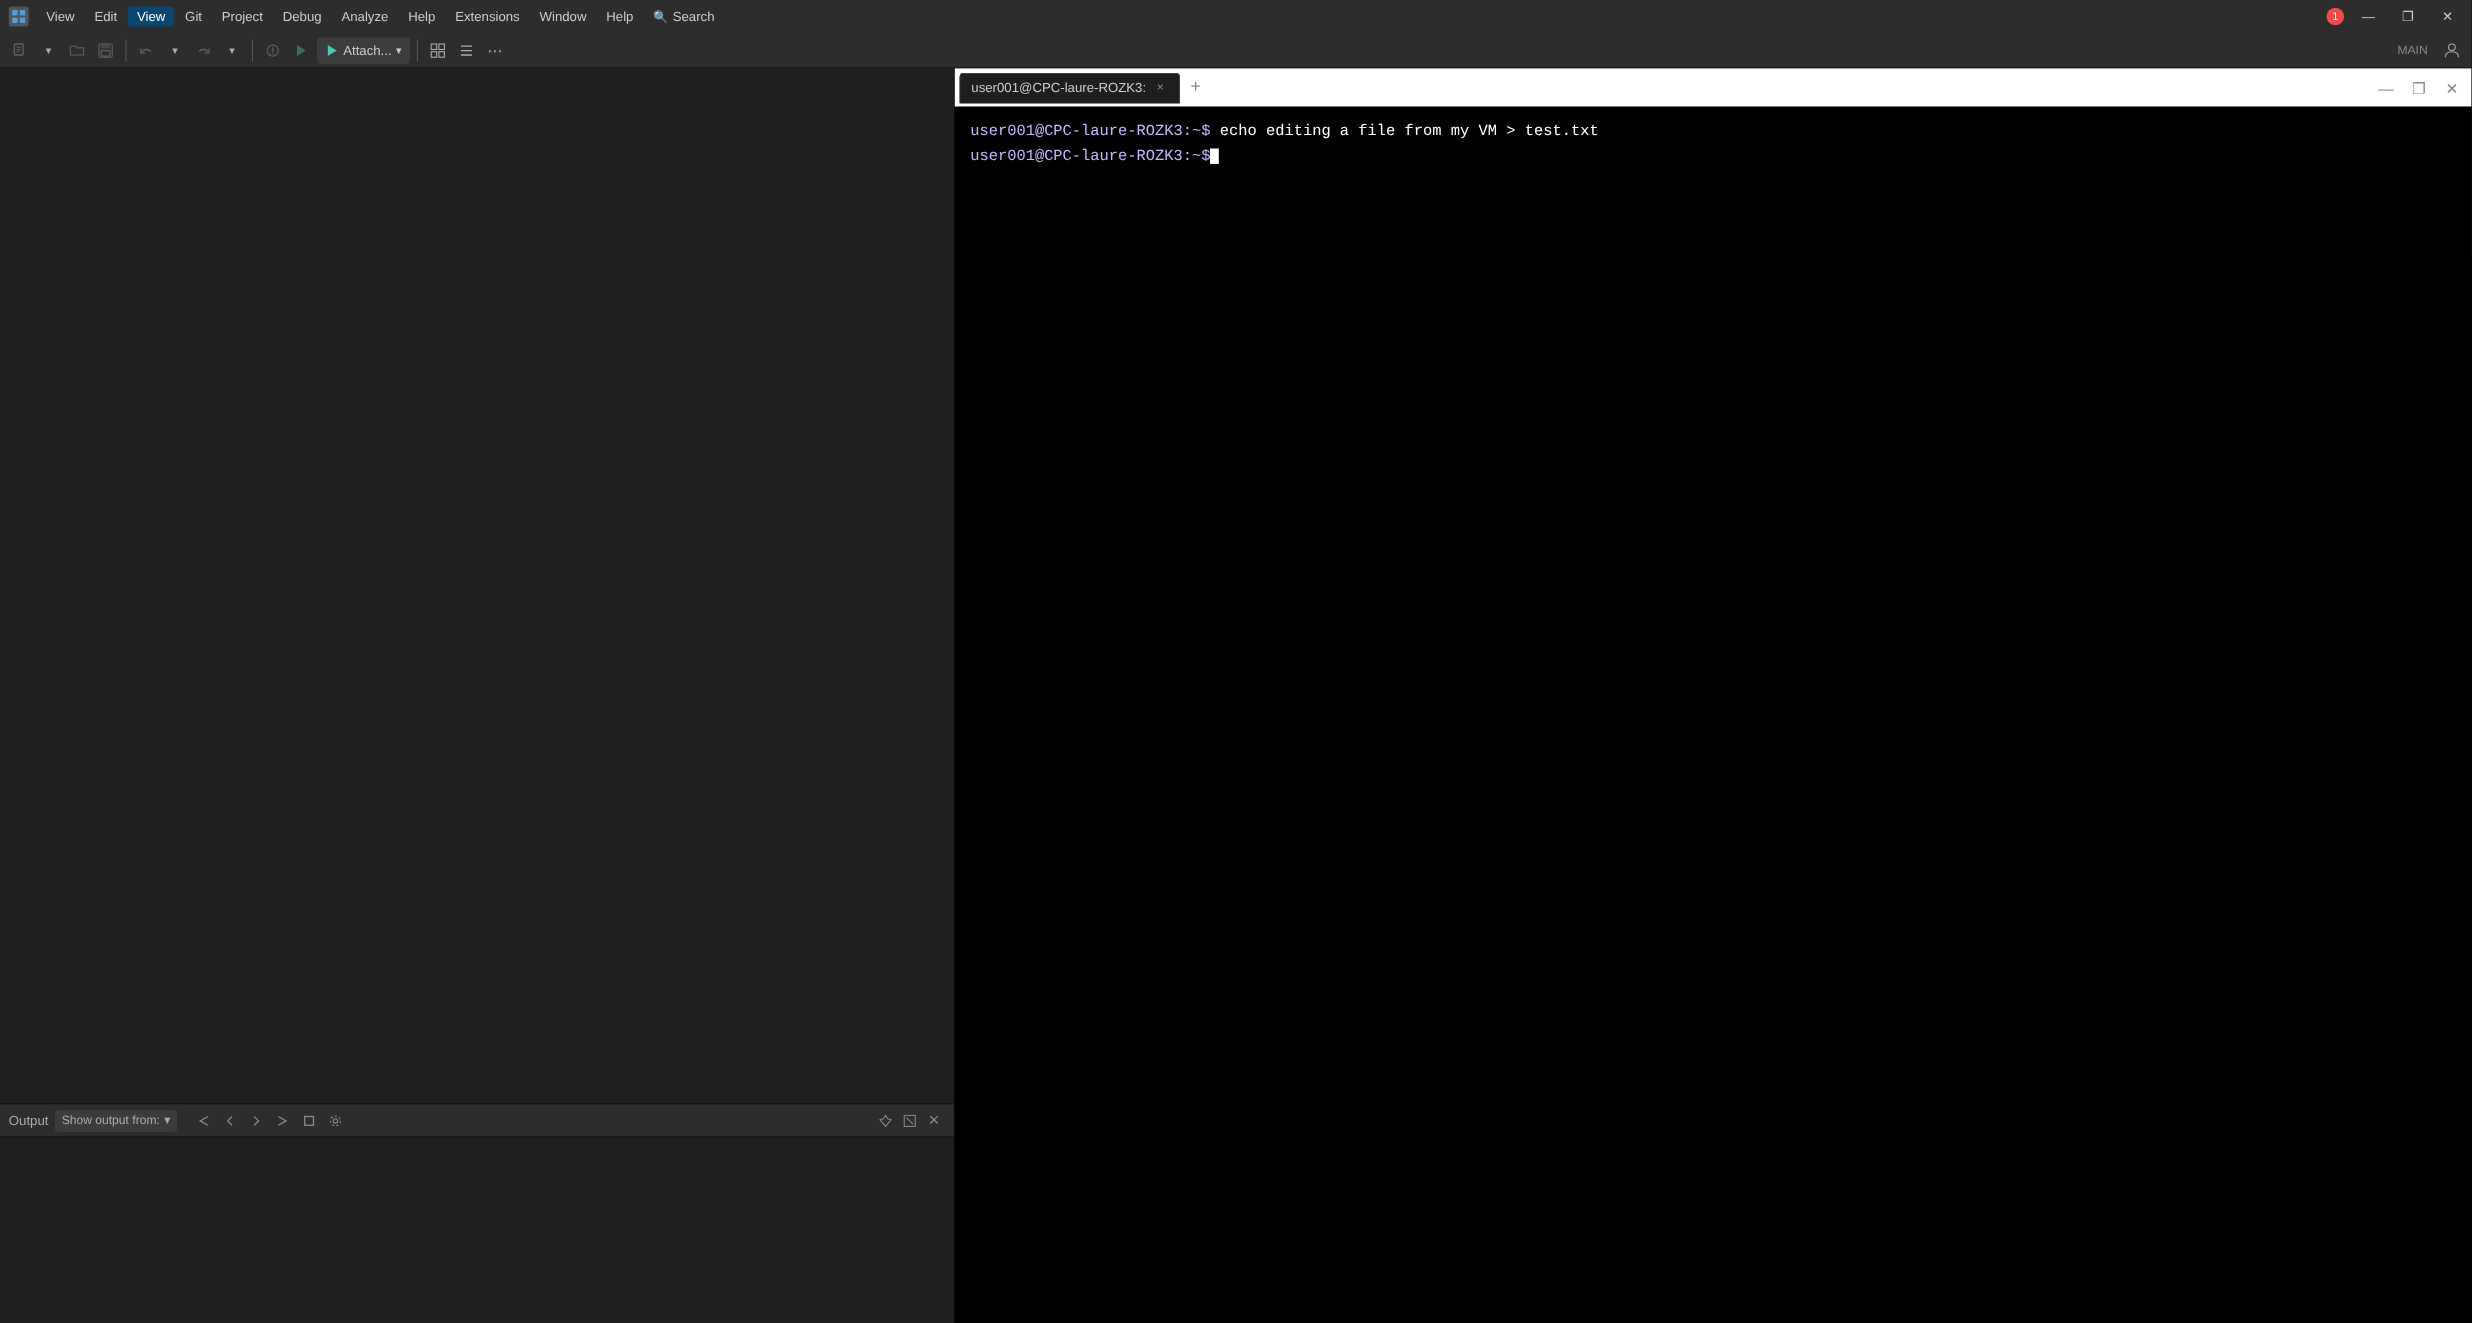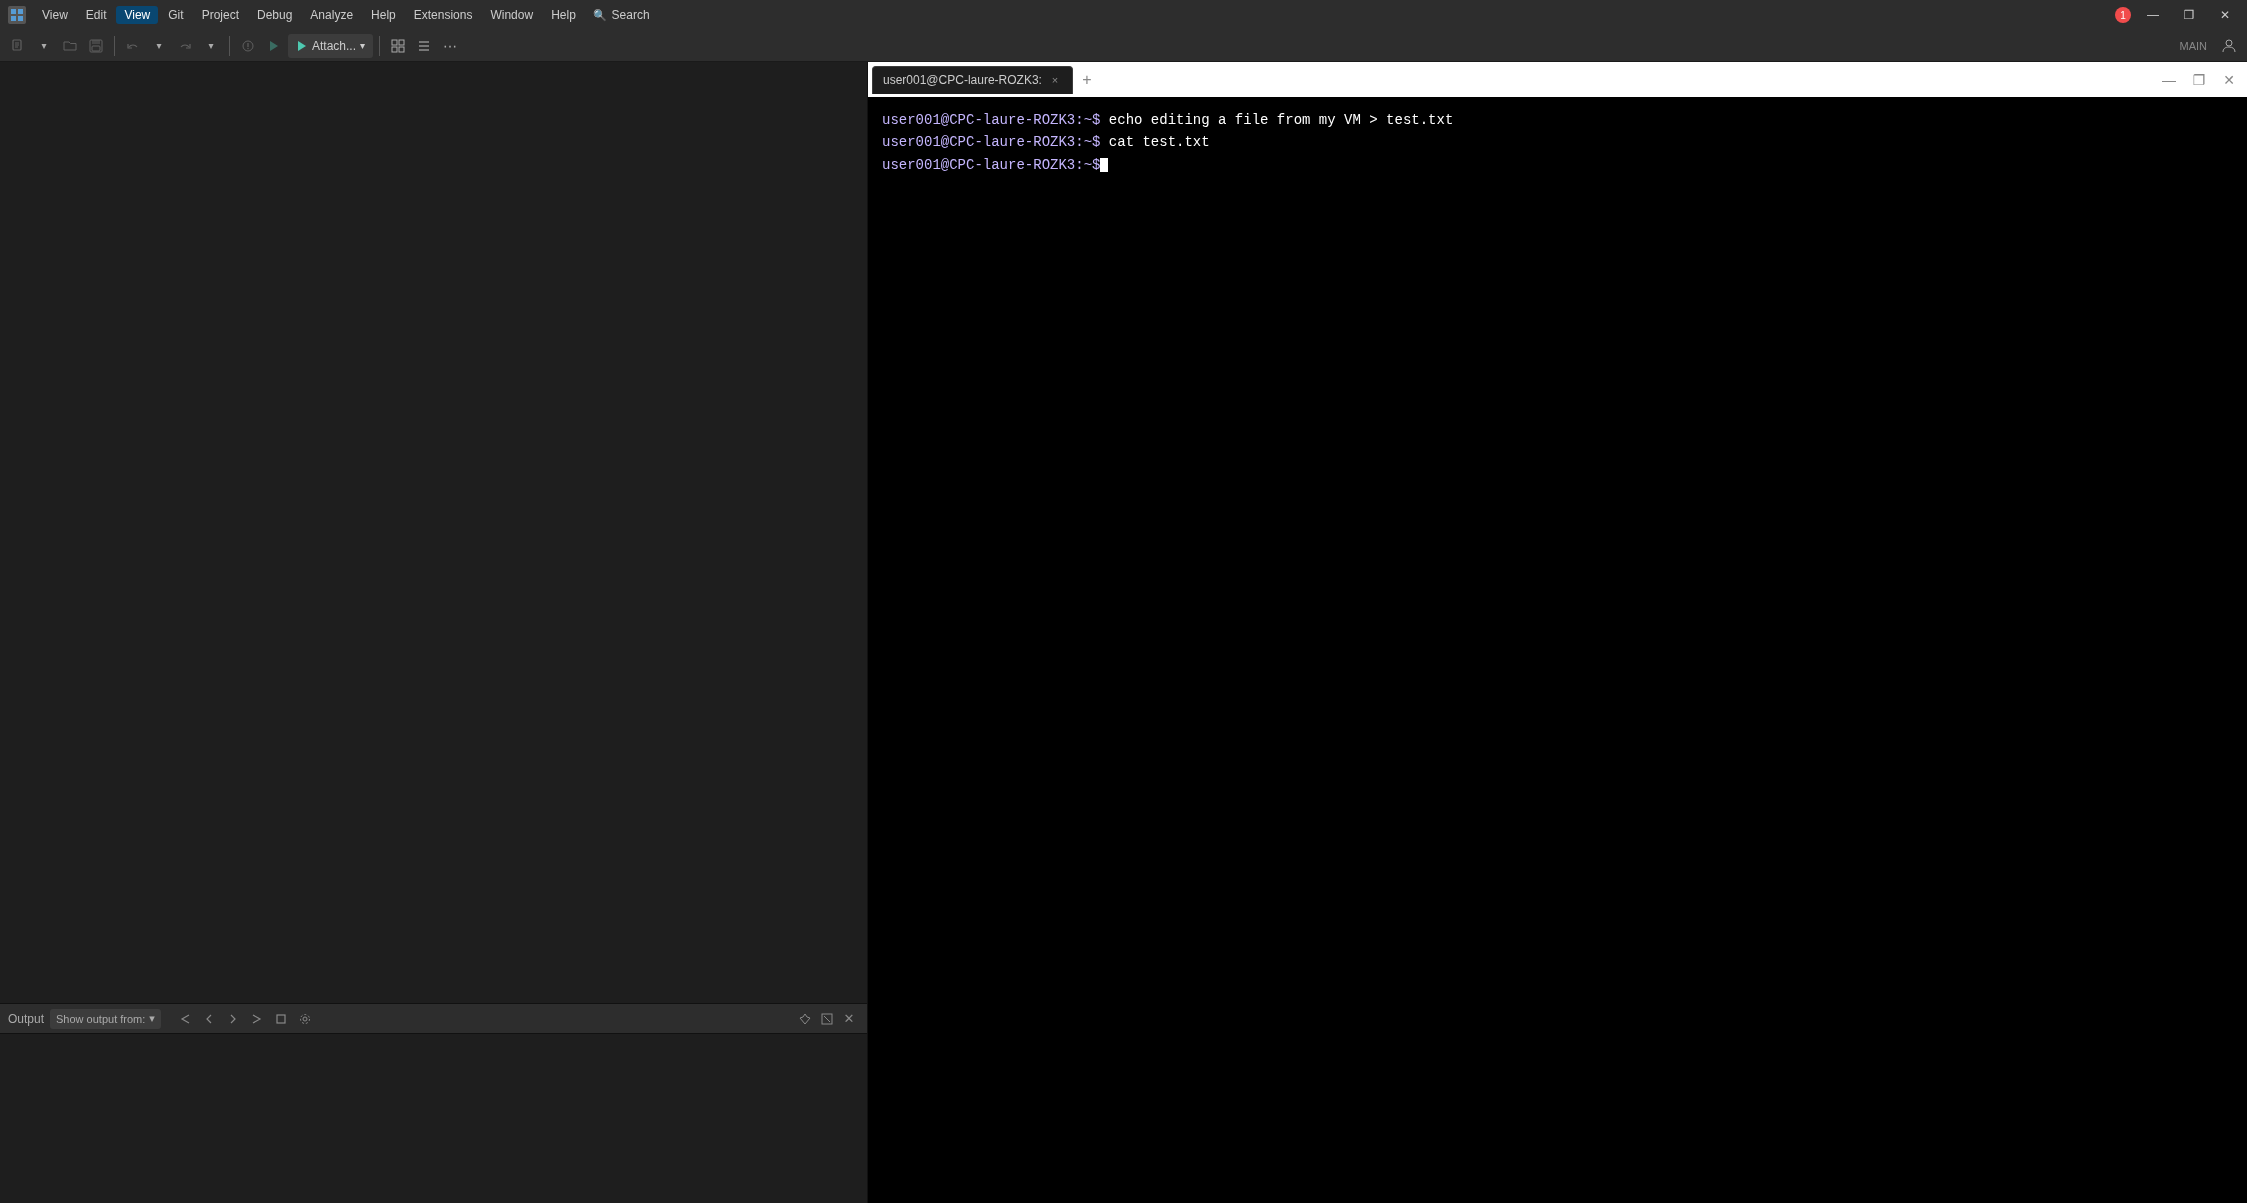--- a/index.html
+++ b/index.html
@@ -488,21 +488,18 @@
         <div class="win-btn" style="color:#888; font-size:14px;">—</div>
         <div class="win-btn" style="color:#888; font-size:14px;">❐</div>
         <div class="win-btn close" style="color:#888; font-size:14px;">✕</div>
       </div>
     </div>
     <div id="terminal-content">
       <div>
         <span class="term-prompt">user001@CPC-laure-ROZK3:~$</span><span class="term-cmd"> echo editing a file from my VM &gt; test.txt</span>
       </div>
       <div>
-        <span class="term-prompt">user001@CPC-laure-ROZK3:~$</span><span class="term-cmd"> cat test.txt</span>
-      </div>
-      <div>
         <span class="term-prompt">user001@CPC-laure-ROZK3:~$</span><span class="term-cursor"></span>
       </div>
     </div>
   </div>
 
 </div>
 
 </body></html>

